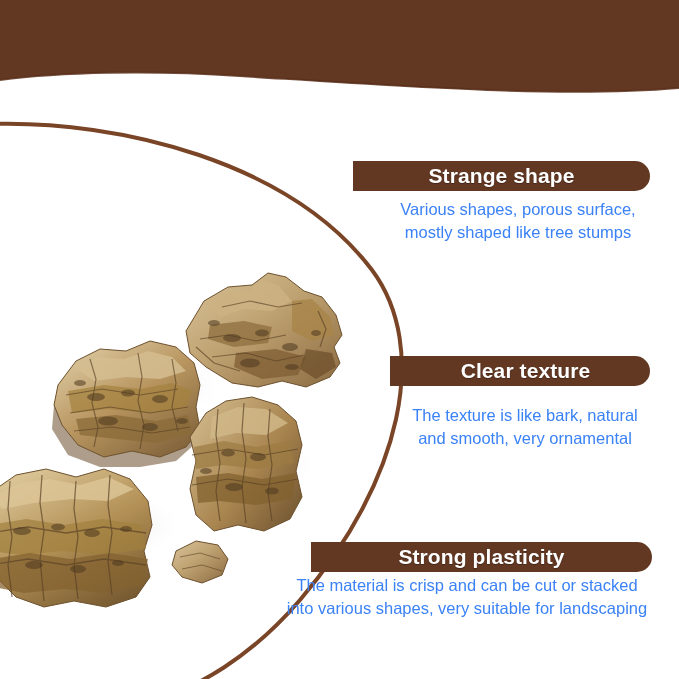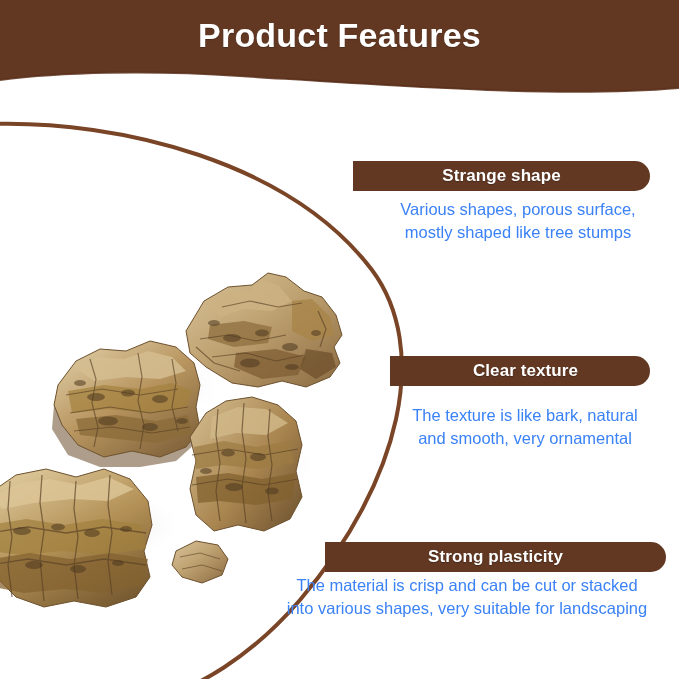--- a/index.html
+++ b/index.html
@@ -66,21 +66,21 @@
     position:absolute;
     height:30px;
     background:#623823;
     border-radius:0 15px 15px 0;
     display:flex;
     align-items:center;
     justify-content:center;
   }
   .pill-label {
     color:#ffffff;
-    font-size:17px;
+    font-size:21px;
     font-weight:bold;
     letter-spacing:0.1px;
     text-shadow:0 1px 1px rgba(0,0,0,0.3);
     white-space:nowrap;
   }
   .desc {
     position:absolute;
     color:#3b82f6;
     font-size:16.5px;
     line-height:1.38;
@@ -88,21 +88,21 @@
     white-space:pre-line;
   }
 
   
   #feature-1-pill { left:353px; top:161px; width:297px; }
   #feature-1-desc { left:373px; top:198px; width:290px; }
   
   #feature-2-pill { left:390px; top:356px; width:260px;padding-left:11px; }
   #feature-2-desc { left:380px; top:392px; width:290px;margin-top:12px; }
   
-  #feature-3-pill { left:325px; top:542px; width:341px; }
+  #feature-3-pill { left:311px; top:542px; width:341px; }
   #feature-3-desc { left:262px; top:574px; width:410px; }
 </style>
 </head>
 <body>
 
 <div id="page">
 
   <div id="photo">
     <svg width="400" height="584" viewBox="0 0 400 584" xmlns="http://www.w3.org/2000/svg">
       <defs>
@@ -253,21 +253,20 @@
       <path d="M -10 124 C 120 120, 290 162, 372 270 C 430 348, 402 480, 300 600 C 252 656, 196 690, 150 700" fill="none" stroke="#7a4527" stroke-width="4" stroke-linecap="round"></path>
     </svg>
   </div>
 
   <div id="header-band">
     <svg width="679" height="110" viewBox="0 0 679 110" xmlns="http://www.w3.org/2000/svg">
       <path d="M0 0 L679 0 L679 88 C 560 98, 400 86, 240 76 C 150 70, 60 72, 0 80 Z" fill="#623823"></path>
       <path d="M0 80 C 60 72, 150 70, 240 76 C 400 86, 560 98, 679 88" fill="none" stroke="#5a2f1a" stroke-width="2" opacity="0.85"></path>
     </svg>
   </div>
-  <div id="header-title">Product Features</div>
 
   <div class="feature">
     <div class="pill" id="feature-1-pill">
       <span class="pill-label">Strange shape</span>
     </div>
     <div class="desc" id="feature-1-desc">Various shapes, porous surface,
 mostly shaped like tree stumps</div>
   </div>
 
   <div class="feature">

